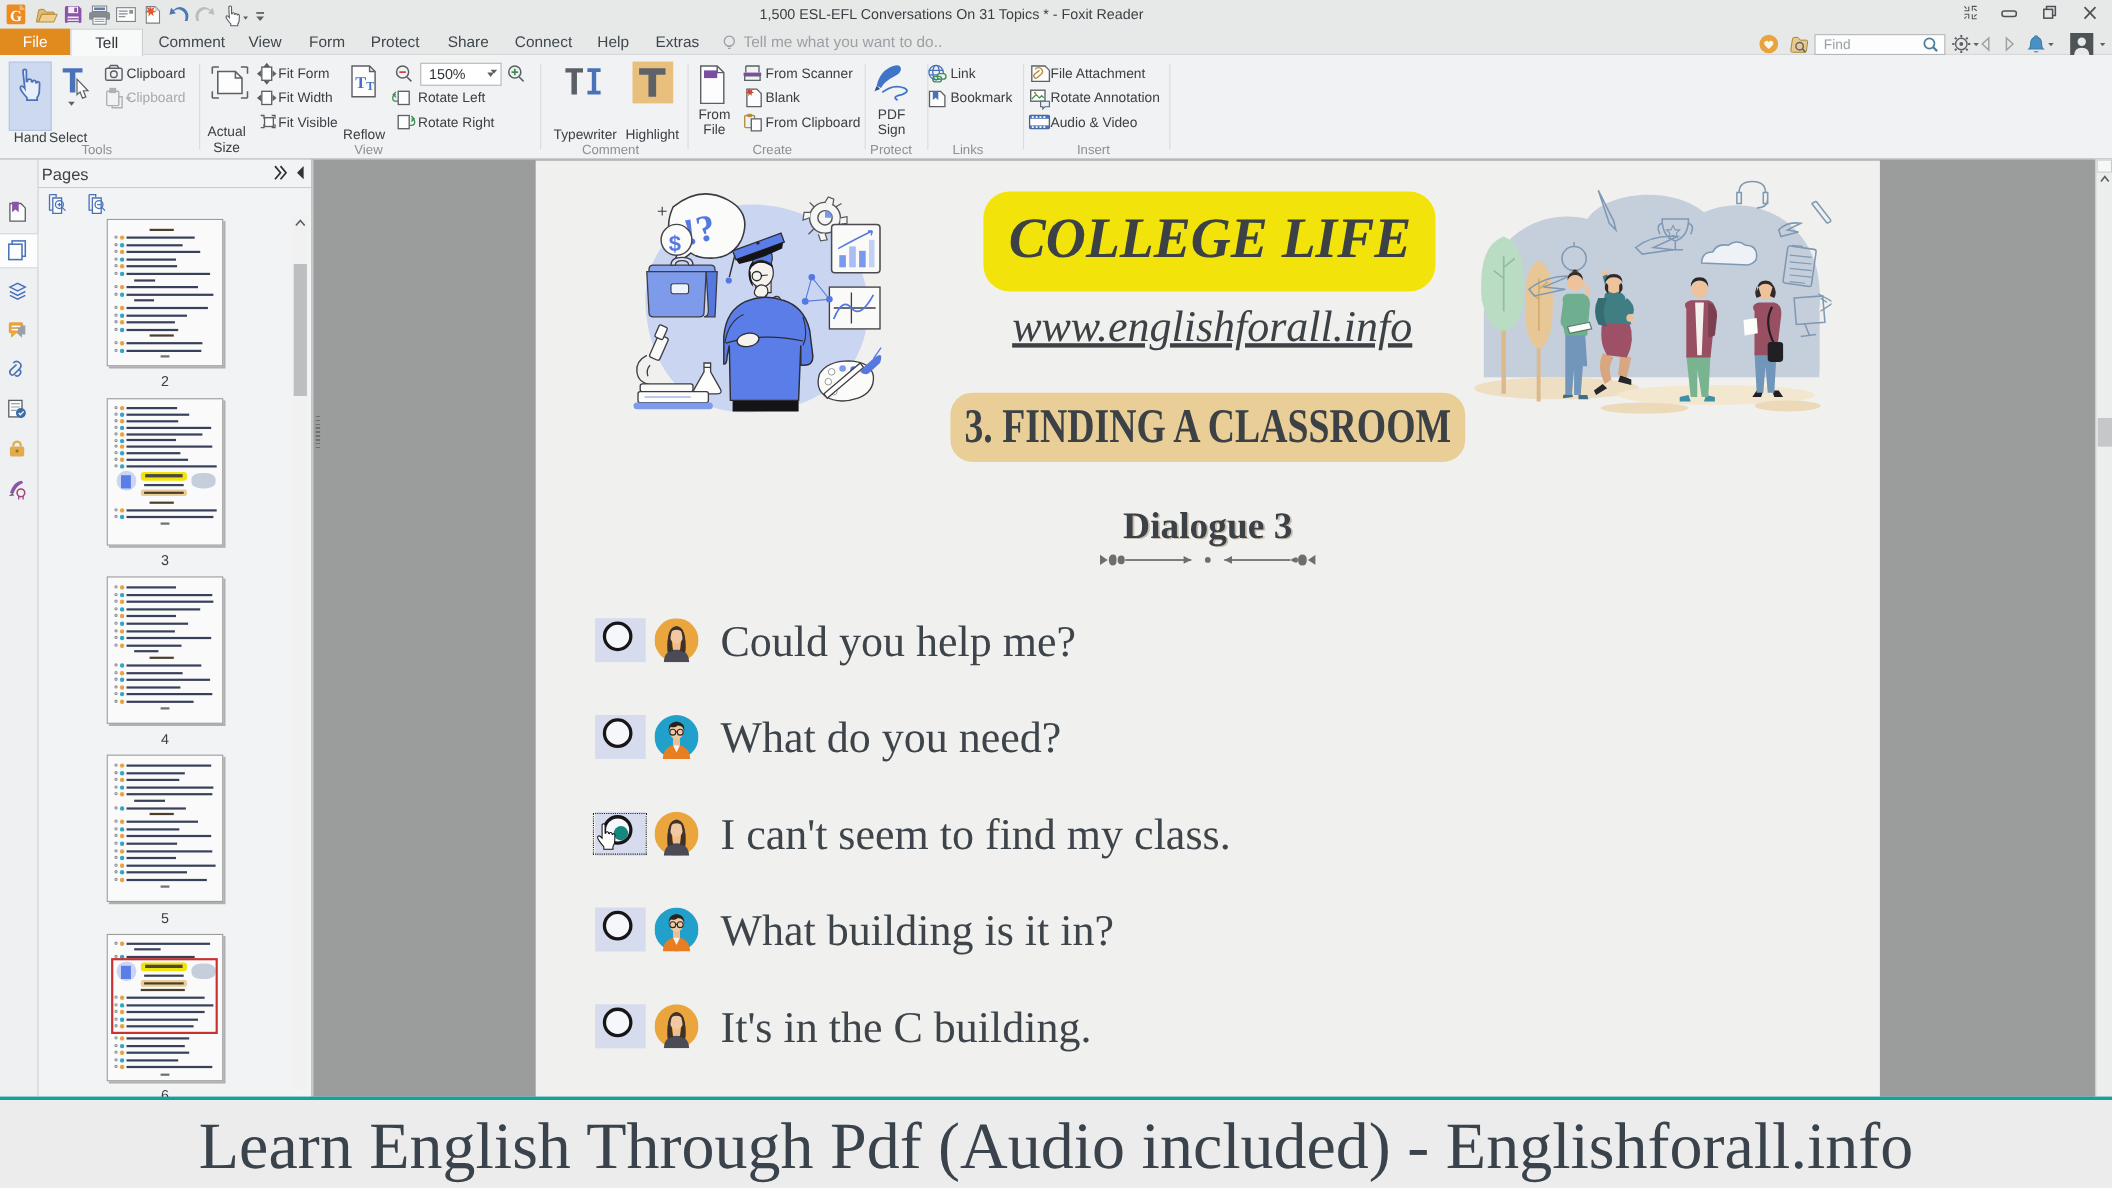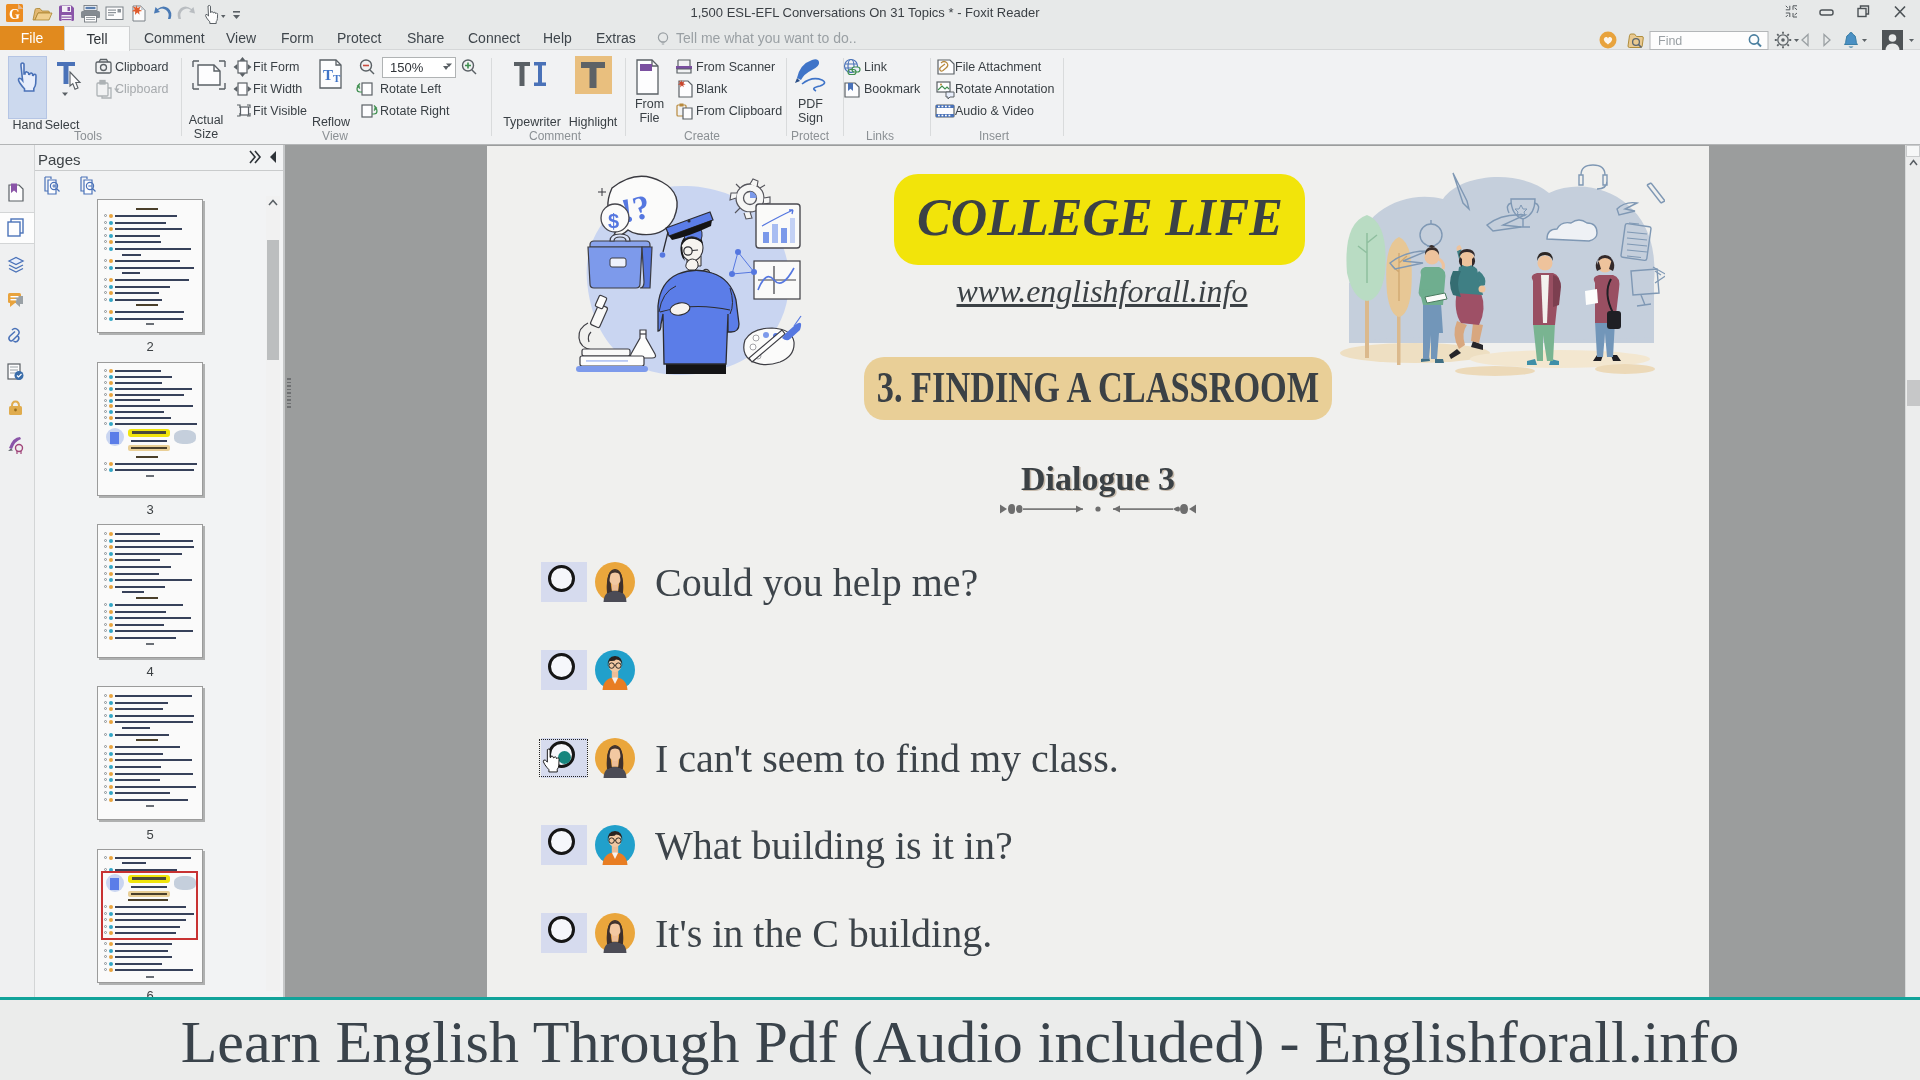--- a/index.html
+++ b/index.html
@@ -570,21 +570,21 @@
           <rect x="258" y="148" width="14" height="18" rx="3" fill="#1f1f24"></rect>
           <path d="M262,116 q-8,14 2,34" stroke="#1f1f24" stroke-width="2" fill="none"></path>
           <circle cx="256" cy="102" r="7.5" fill="#eec39c"></circle>
           <path d="M248,102 Q248,92 256,92 Q264,92 264,102 Q262,95 256,95 Q250,95 248,102 Z M263,96 q4,6 1,12 l-4,-2 M249,96 q-4,6 -1,12 l4,-2" fill="#33292a"></path>
         </g>
       </svg>
 
       <div class="pill" style="left:407px;top:28px;width:411px;height:91px;background:#f2e40a;border-radius:24px;">
         <span style="position:absolute;left:50%;top:0;font-weight:bold;font-style:italic;font-size:52px;line-height:88px;transform:translateX(-50%) scaleX(0.97);white-space:nowrap;">COLLEGE LIFE</span>
       </div>
-      <div class="pill serif" style="left:400px;top:127px;width:430px;font-style:italic;font-size:32px;"><span style="text-decoration:underline;">www.englishforall.info</span></div>
+      <div class="pill serif" style="left:400px;top:127px;width:430px;font-style:italic;font-size:40px;"><span style="text-decoration:underline;">www.englishforall.info</span></div>
       <div class="pill" style="left:377px;top:211px;width:468px;height:63px;background:#e9cf97;border-radius:20px;">
         <span style="position:absolute;left:50%;top:0;font-weight:bold;font-size:44px;line-height:61px;transform:translateX(-50%) scaleX(0.78);white-space:nowrap;">3. FINDING A CLASSROOM</span>
       </div>
       <div class="pill" style="left:411px;top:314px;width:400px;font-weight:bold;font-size:34px;text-shadow:1.5px 1px 0 rgba(150,125,95,0.45);">Dialogue 3</div>
       <svg style="position:absolute;left:513px;top:355px;" width="196" height="16" viewBox="0 0 196 16">
         <g fill="#6e6e6e" stroke="none">
           <path d="M0,8 L7,3.4 L7,12.6 Z" transform="rotate(180 3.5 8)"></path>
           <path d="M8,8 Q8,3 12,3 Q15,3 15,7 L15,9 Q15,13 12,13 Q8,13 8,8 Z"></path>
           <path d="M16,8 Q16,4 19.5,4 Q22.5,4 22.5,8 Q22.5,12 19.5,12 Q16,12 16,8 Z"></path>
           <rect x="23" y="7.3" width="60" height="1.6"></rect>
@@ -602,20 +602,21 @@
       <div class="radio" style="left:61px;top:419px;"></div>
       <svg style="position:absolute;left:108px;top:416px;" width="40" height="40">
         <use href="#avw"></use>
       </svg>
       <div class="row" style="left:168px;top:413px;">Could you help me?</div>
       <div class="lav" style="left:54px;top:504px;"></div>
       <div class="radio" style="left:61px;top:507px;"></div>
       <svg style="position:absolute;left:108px;top:504px;" width="40" height="40">
         <use href="#avm"></use>
       </svg>
+      <div class="row" style="left:168px;top:501px;">What do you need?</div>
       <div class="lav" style="left:54px;top:592px;"></div>
       <div class="radio" style="left:61px;top:595px;"></div>
       <div style="position:absolute;left:71px;top:605px;width:13px;height:13px;border-radius:50%;background:#17867e;"></div>
       <div style="position:absolute;left:52px;top:593px;width:49px;height:38px;border:1px dotted #222;"></div>
       <svg style="position:absolute;left:108px;top:592px;" width="40" height="40">
         <use href="#avw"></use>
       </svg>
       <div class="row" style="left:168px;top:589px;">I can't seem to find my class.</div>
       <svg style="position:absolute;left:55px;top:602px;z-index:5;" width="18" height="25">
         <use href="#curhand"></use>

